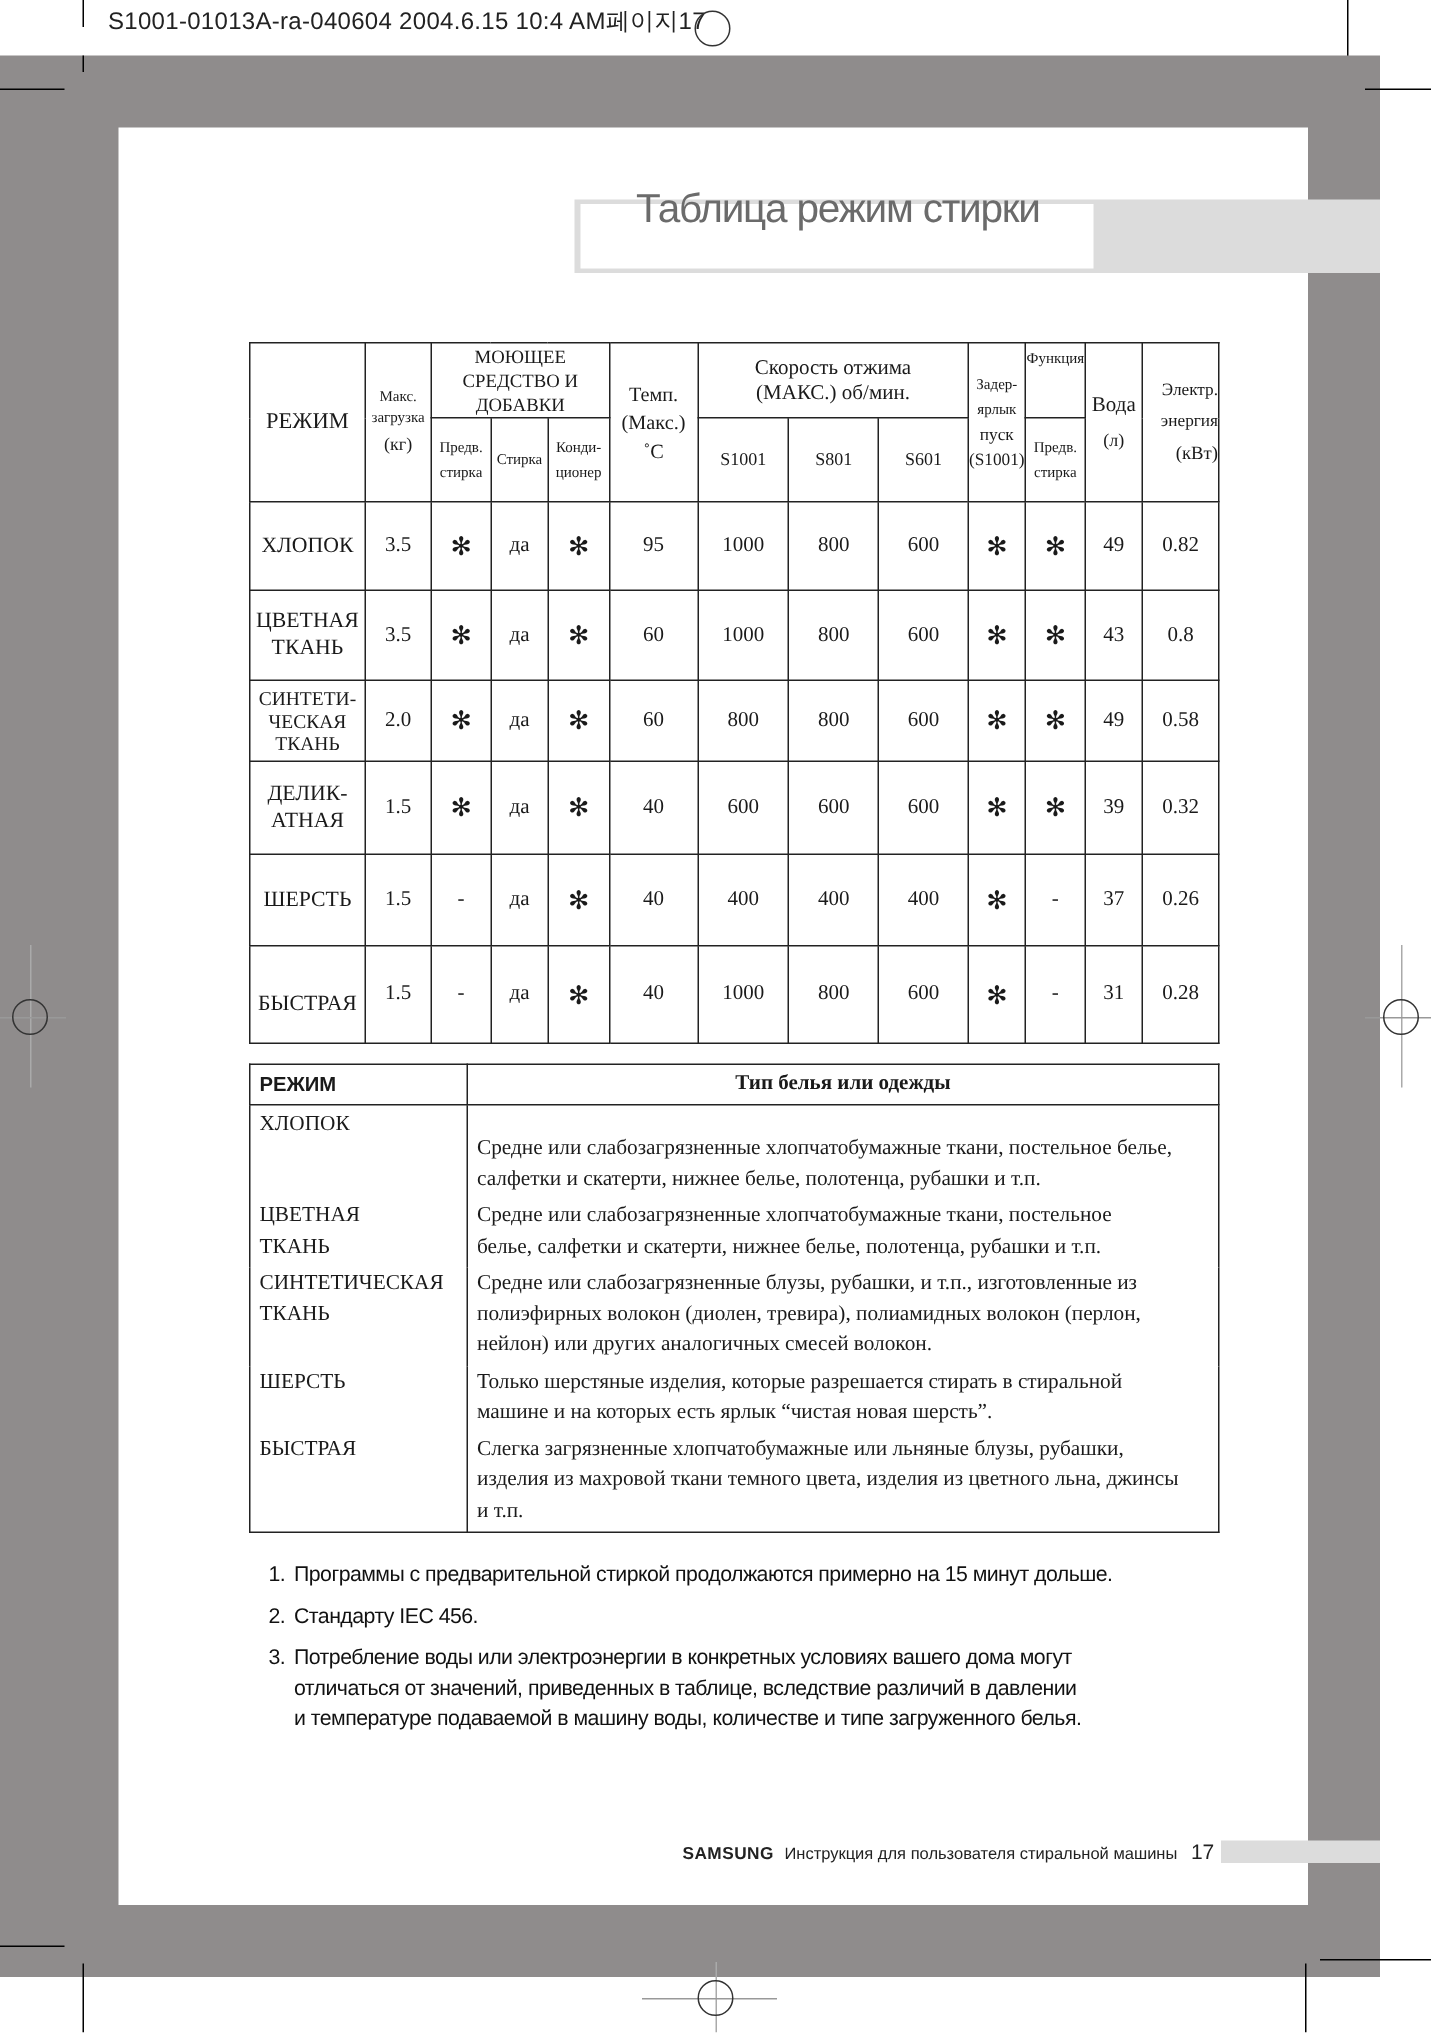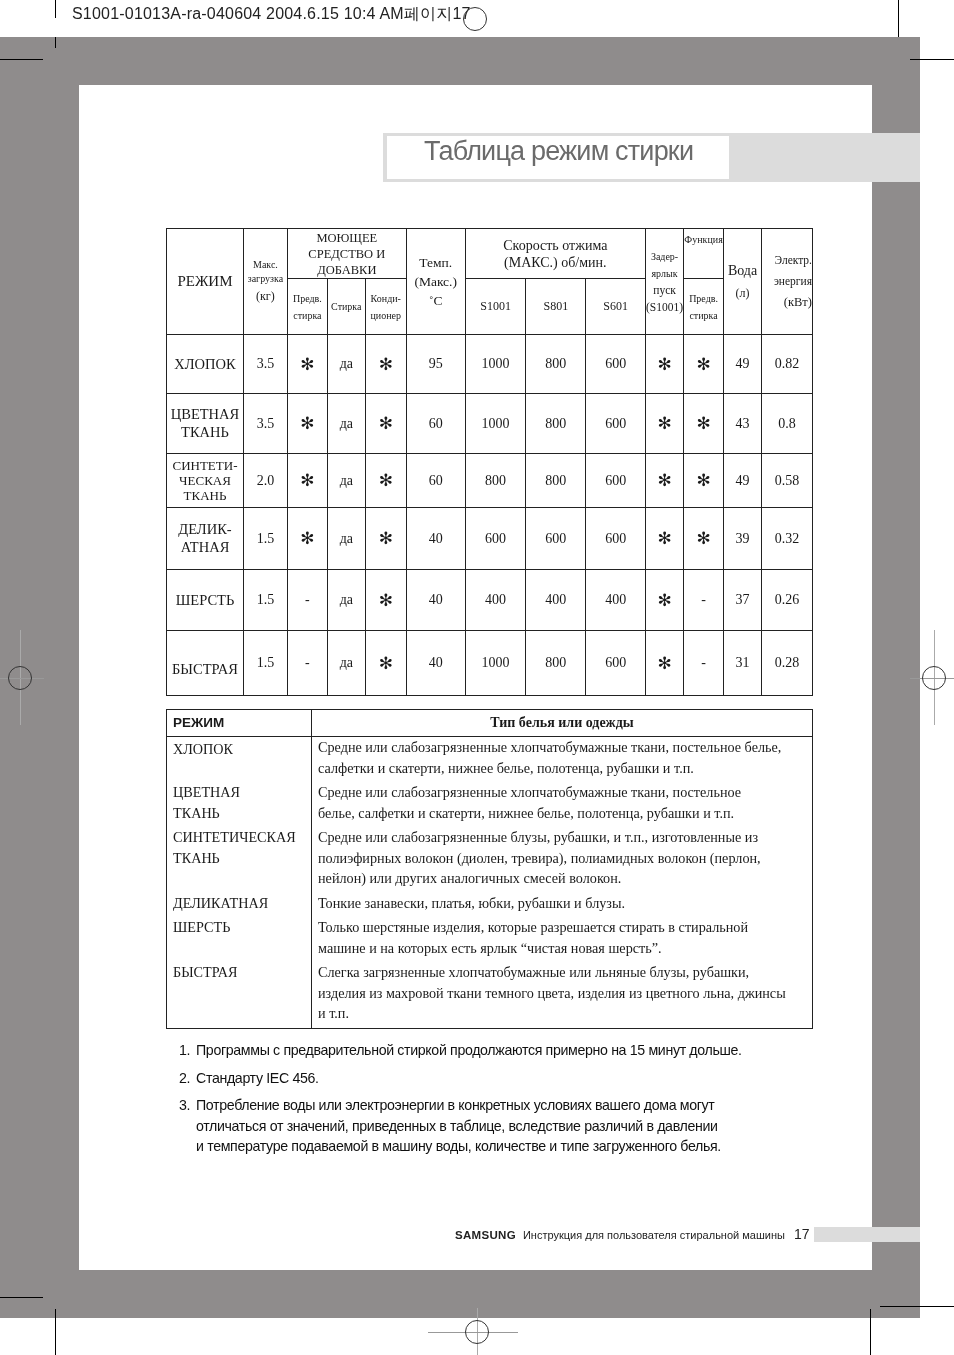--- a/index.html
+++ b/index.html
@@ -4,21 +4,21 @@
 <style>
   html, body { margin:0; padding:0; }
   body { width:954px; height:1355px; position:relative; background:#ffffff; overflow:hidden;
          font-family:"Liberation Serif", serif; color:#1a1a1a; }
   .abs { position:absolute; }
   .slug { left:72px; top:4px; font-family:"Liberation Sans", sans-serif; font-size:16px; color:#222; letter-spacing:0.2px; }
   .band { left:0; top:37px; width:920px; height:1281px; background:#8f8c8c; }
   .page { left:79px; top:85px; width:793px; height:1185px; background:#ffffff; }
   .title-bg { left:383px; top:133px; width:537px; height:49px; background:#dcdcdc; }
   .title-box { left:387px; top:136px; width:342px; height:43px; background:#fff; }
-  .title-text { left:424px; top:136px; font-family:"Liberation Sans", sans-serif; font-size:27px; color:#6b6b6b; letter-spacing:-0.8px; font-weight:normal; }
+  .title-text { left:424px; top:124px; font-family:"Liberation Sans", sans-serif; font-size:27px; color:#6b6b6b; letter-spacing:-0.8px; font-weight:normal; }
   .footer-bar { left:814px; top:1227px; width:106px; height:15px; background:#dcdcdc; }
 
   
   .mark-h { height:1px; background:#000; }
   .mark-v { width:1px; background:#000; }
   .reg { width:22px; height:22px; border:1px solid #333; border-radius:50%; }
   .reg-h { height:1px; background:#999; }
   .reg-v { width:1px; background:#aaa; }
 
   table { border-collapse:collapse; }
@@ -262,21 +262,21 @@
 <table class="abs desc">
   <tbody>
       <tr class="head">
     <td class="c1" style="font-family:'Liberation Sans',sans-serif;font-size:13.5px;">РЕЖИМ</td>
     <td class="c2">Тип белья или одежды</td>
   </tr>
   <tr>
     <td class="c1" style="padding-top:2px;">
       <div>ХЛОПОК</div>
     </td>
-    <td class="c2" style="padding-top:0;padding-bottom:4px;">
+    <td class="c2" style="padding-top:18px;padding-bottom:4px;">
       <div>Средне или слабозагрязненные хлопчатобумажные ткани, постельное белье,</div>
       <div>салфетки и скатерти, нижнее белье, полотенца, рубашки и т.п.</div>
     </td>
   </tr>
   <tr>
     <td class="c1" style="padding-bottom:4px;">
       <div>ЦВЕТНАЯ</div>
       <div>ТКАНЬ</div>
     </td>
     <td class="c2">
@@ -286,28 +286,20 @@
   </tr>
   <tr>
     <td class="c1">
       <div>СИНТЕТИЧЕСКАЯ</div>
       <div>ТКАНЬ</div>
     </td>
     <td class="c2" style="padding-bottom:4px;">
       <div>Средне или слабозагрязненные блузы, рубашки, и т.п., изготовленные из</div>
       <div>полиэфирных волокон (диолен, тревира), полиамидных волокон (перлон,</div>
       <div>нейлон) или других аналогичных смесей волокон.</div>
-    </td>
-  </tr>
-  <tr>
-    <td class="c1" style="padding-bottom:4px;">
-      <div>ДЕЛИКАТНАЯ</div>
-    </td>
-    <td class="c2">
-      <div>Тонкие занавески, платья, юбки, рубашки и блузы.</div>
     </td>
   </tr>
   <tr>
     <td class="c1">
       <div>ШЕРСТЬ</div>
     </td>
     <td class="c2" style="padding-bottom:4px;">
       <div>Только шерстяные изделия, которые разрешается стирать в стиральной</div>
       <div>машине и на которых есть ярлык “чистая новая шерсть”.</div>
     </td>

